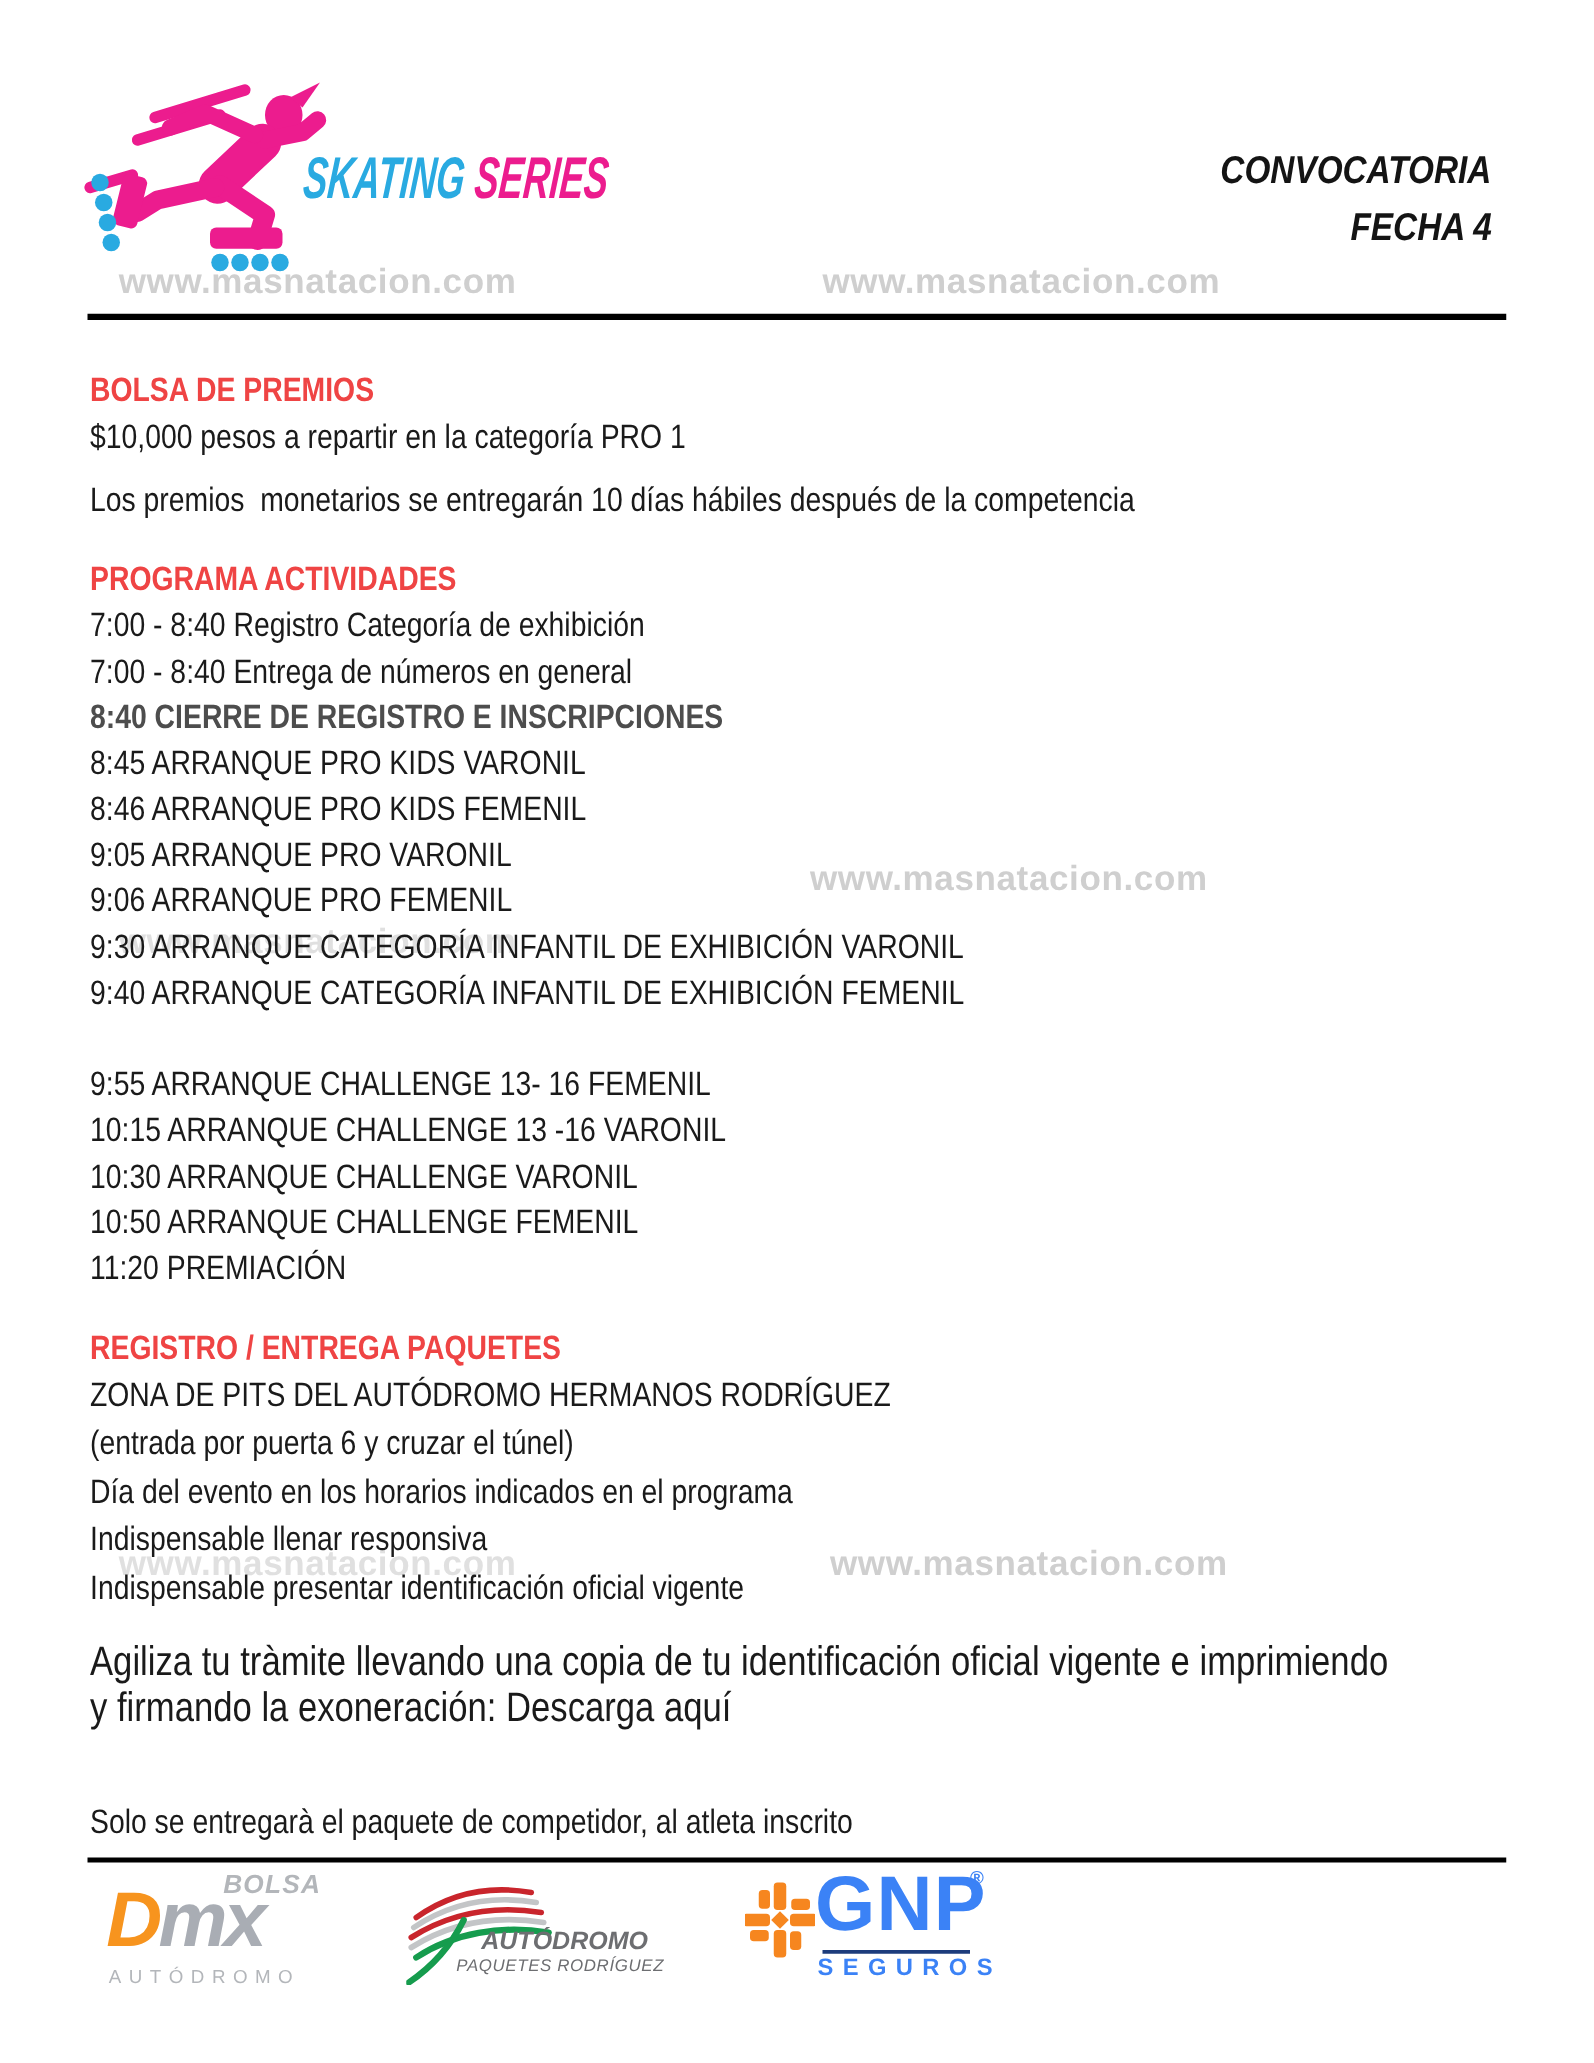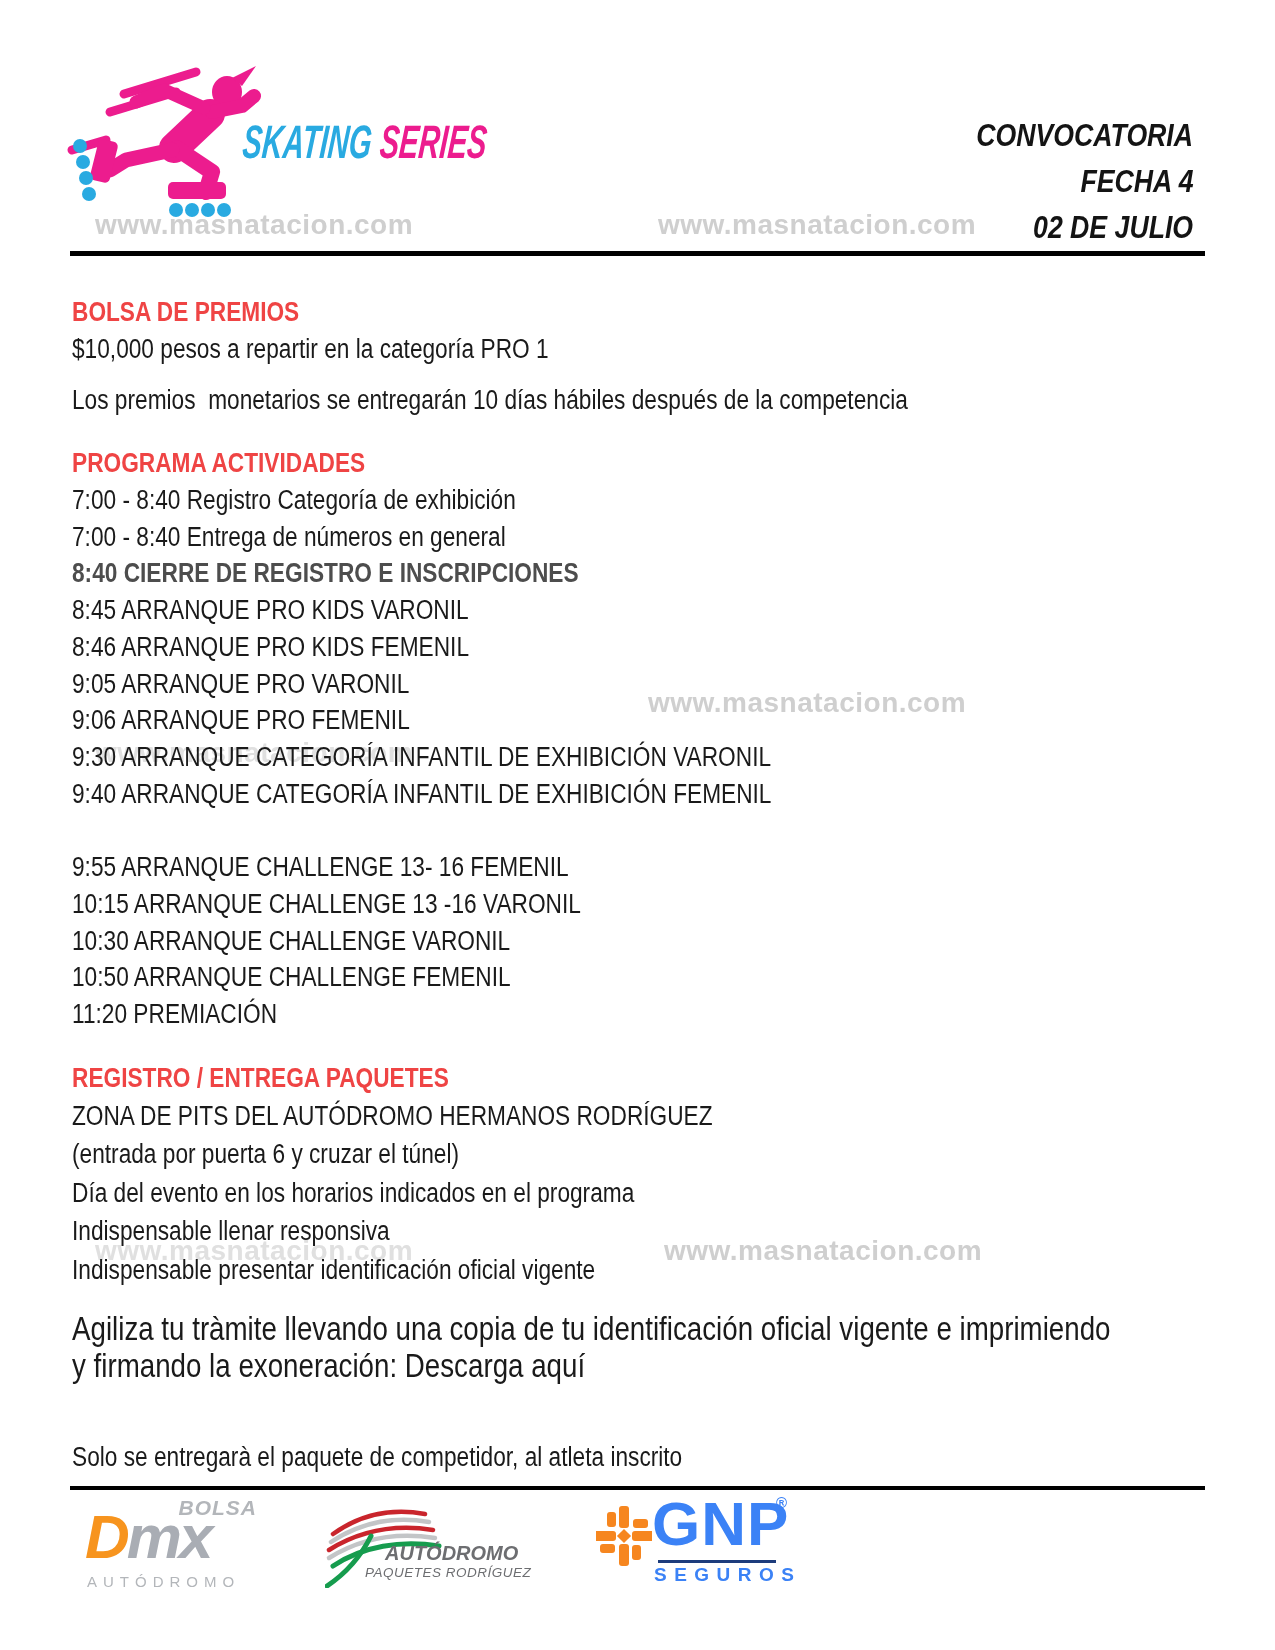--- a/index.html
+++ b/index.html
@@ -103,21 +103,20 @@
         <circle cx="25" cy="138" r="7"></circle>
     </g>
   </svg>
   <div class="logotext">
     <span class="sql"><span class="skating">SKATING</span><span> </span><span class="series">SERIES</span></span>
   </div>
 
   <div class="hdr">
     <div class="hline"><span class="sqr">CONVOCATORIA</span></div>
     <div class="hline"><span class="sqr">FECHA 4</span></div>
-    <div class="hline"><span class="sqr">02 DE JULIO</span></div>
   </div>
   <div class="rule rule1"></div>
 
   <div class="content">
 
     <div class="line red"><span class="sq">BOLSA DE PREMIOS</span></div>
     <div class="line"><span class="sq">$10,000 pesos a repartir en la categoría PRO 1</span></div>
     <div class="line mt14"><span class="sq">Los premios  monetarios se entregarán 10 días hábiles después de la competencia</span></div>
 
     <div class="line red mt26"><span class="sq">PROGRAMA ACTIVIDADES</span></div>

